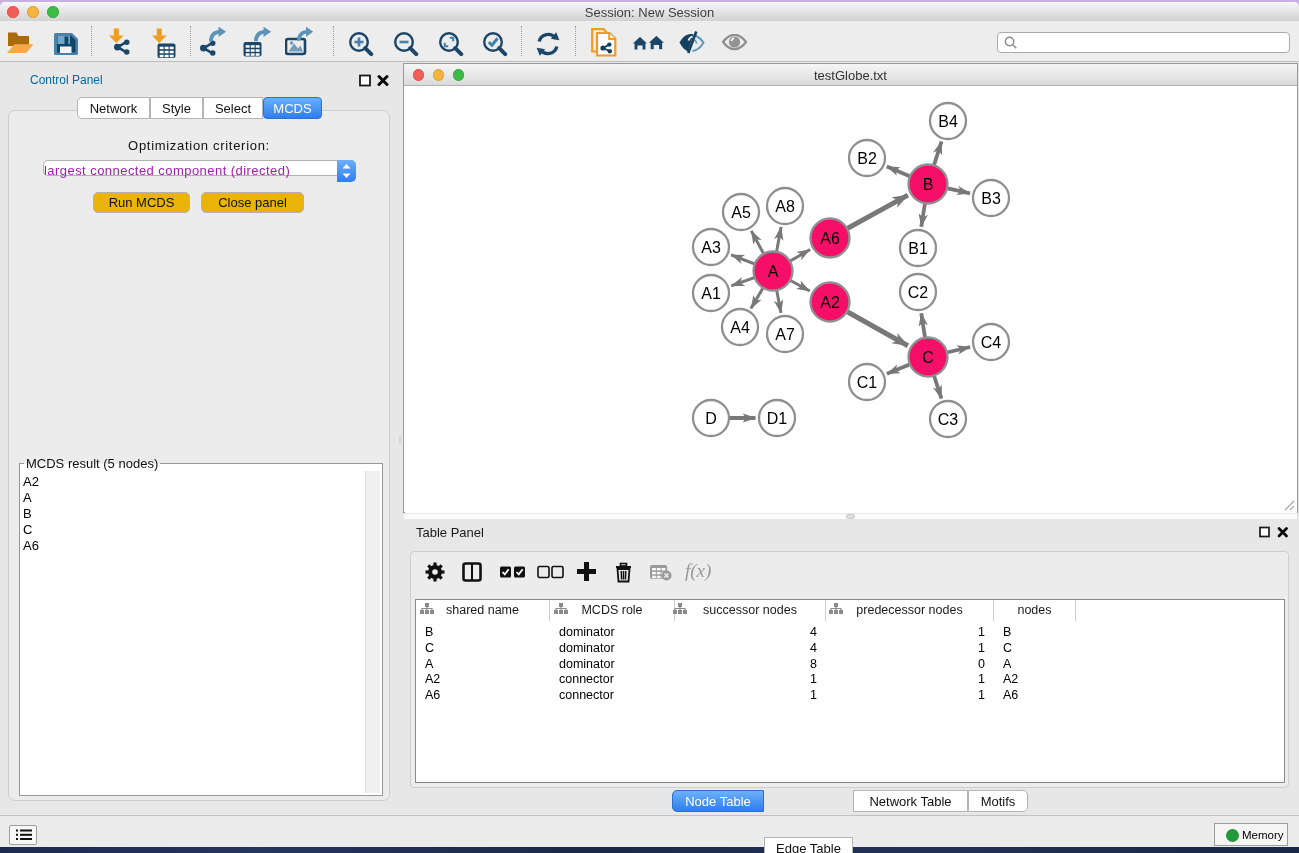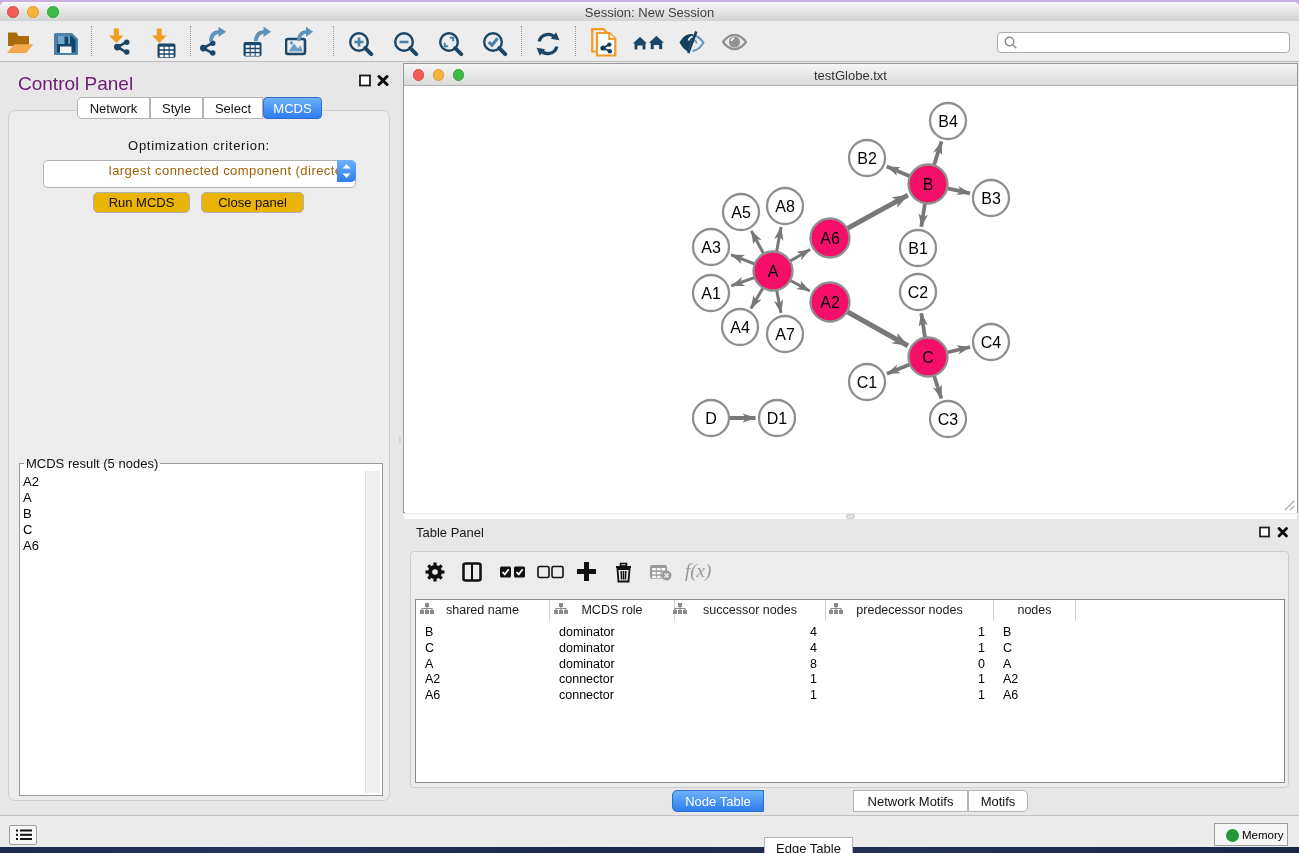--- a/index.html
+++ b/index.html
@@ -9,29 +9,29 @@
 #appwin{position:absolute;left:0;top:2px;width:1299px;height:845px;background:#e7e7e7;border-radius:5px 5px 0 0}
 #titlebar{position:absolute;left:0;top:0;width:1299px;height:20px;border-radius:5px 5px 0 0;
  background:linear-gradient(#f7f7f7,#d2d2d2);border-bottom:1px solid #a5a5a5}
 #titlebar .t{position:absolute;left:0;right:0;top:3px;text-align:center;font-size:13px;color:#3f3f3f}
 #toolbar{position:absolute;left:0;top:19px;width:1299px;height:41px;background:#ededed;border-bottom:1px solid #bdbdbd}
 .tsep{position:absolute;top:5px;height:30px;width:0;border-left:1px dotted #9a9a9a}
 #search{position:absolute;left:997px;top:11px;width:293px;height:21px;background:#fff;
  border:1px solid #ababab;border-radius:4px}
 #content{position:absolute;left:0;top:61px;width:1299px;height:754px;background:#e7e7e7;font-size:13px}
 .wbtn{position:absolute;font-size:12px;color:#111}
-#cp-title{position:absolute;left:18px;top:10px;font-size:19px;color:#701a75}
+#cp-title{position:absolute;left:30px;top:10px;font-size:12px;color:#0369a1}
 #cp-tabs{position:absolute;left:77px;top:34px;height:22px;z-index:3}
 .tab{position:absolute;top:0;height:22px;background:#fff;border:1px solid #b4b4b4;
  text-align:center;font-size:13px;color:#111;line-height:21px}
 .tab.sel{background:linear-gradient(#6cb0f8,#2d7ef0);color:#fff;border:1px solid #2d6fd0;border-radius:4px}
 #cp-panel{position:absolute;left:8px;top:47px;width:382px;height:691px;
  border:1px solid #cdcdcd;border-radius:7px;background:#ececec}
-#cp-combo{position:absolute;left:34px;top:49px;width:313px;height:28px;background:#fff;
- border:1px solid #b2b2b2;border-radius:5px;font-size:13px;letter-spacing:0.45px;line-height:20px;color:#a16207;text-align:right}
+#cp-combo{position:absolute;left:34px;top:49px;width:313px;height:16px;background:#fff;
+ border:1px solid #b2b2b2;border-radius:5px;font-size:13px;letter-spacing:0.45px;line-height:20px;color:#a21caf;text-align:left}
 #cp-combo .step{position:absolute;right:-1px;top:-1px;width:19px;height:22px;border-radius:0 5px 5px 0;
  background:linear-gradient(#6cb0f8,#2d7ef0)}
 .btn{position:absolute;height:21px;background:#eab308;border:1px solid #b2b2b2;border-radius:5px;
  font-size:13px;color:#111;text-align:center;line-height:19px}
 #mcds-box{position:absolute;left:10px;top:352px;width:364px;height:333px;background:#fff;
  border:1px solid #989898}
 #mcds-box legend{position:absolute;left:4px;top:-8px;font-size:13px;color:#111;padding:0 2px;background:linear-gradient(#ececec 0,#ececec 8px,#ffffff 8px,#ffffff 100%)}
 #mcds-list{position:absolute;left:3px;top:10px;font-size:13px;line-height:16.1px;color:#000}
 #mcds-sb{position:absolute;right:2px;top:7px;width:15px;bottom:2px;background:#f0f0f0;border-left:1px solid #e0e0e0}
 #netwin{position:absolute;left:403px;top:0px;width:895px;height:450px;background:#fff;
@@ -456,21 +456,21 @@
           <rect x="5" y="0" width="4" height="4"></rect>
           <rect x="0" y="7" width="4" height="4"></rect>
           <rect x="5" y="7" width="4" height="4"></rect>
           <rect x="10" y="7" width="4" height="4"></rect>
           <path d="M7,3 L7,7 M2,7 L2,5.5 L12,5.5 L12,7" stroke="#8a8a8a" stroke-width="1.2" fill="none"></path>
         </g>
       </svg>
       <div id="tp-tabs">
         <div class="tab sel2" style="left:0px;width:92px;background:linear-gradient(#6cb0f8,#2d7ef0);color:#fff;border-color:#2d6fd0;border-radius:5px 0 0 5px;">Node Table</div>
         <div class="tab" style="left:92px;width:89px;margin-top:47px;">Edge Table</div>
-        <div class="tab" style="left:181px;width:115px;">Network Motifs</div>
+        <div class="tab" style="left:181px;width:115px;">Network Table</div>
         <div class="tab" style="left:296px;width:60px;border-radius:0 5px 5px 0;">Motifs</div>
       </div>
     </div>
 <div id="statusbar">
       <div style="position:absolute;left:9px;top:9px;width:28px;height:20px;background:#f7f7f7;border:1px solid #9f9f9f;border-radius:2px">
         <svg width="16" height="12" viewBox="0 0 16 12" style="position:absolute;left:6px;top:3px">
           <g fill="#111">
             <rect x="0" y="0.5" width="2" height="2"></rect>
             <rect x="4" y="0.5" width="12" height="2"></rect>
             <rect x="0" y="4.8" width="2" height="2"></rect>

